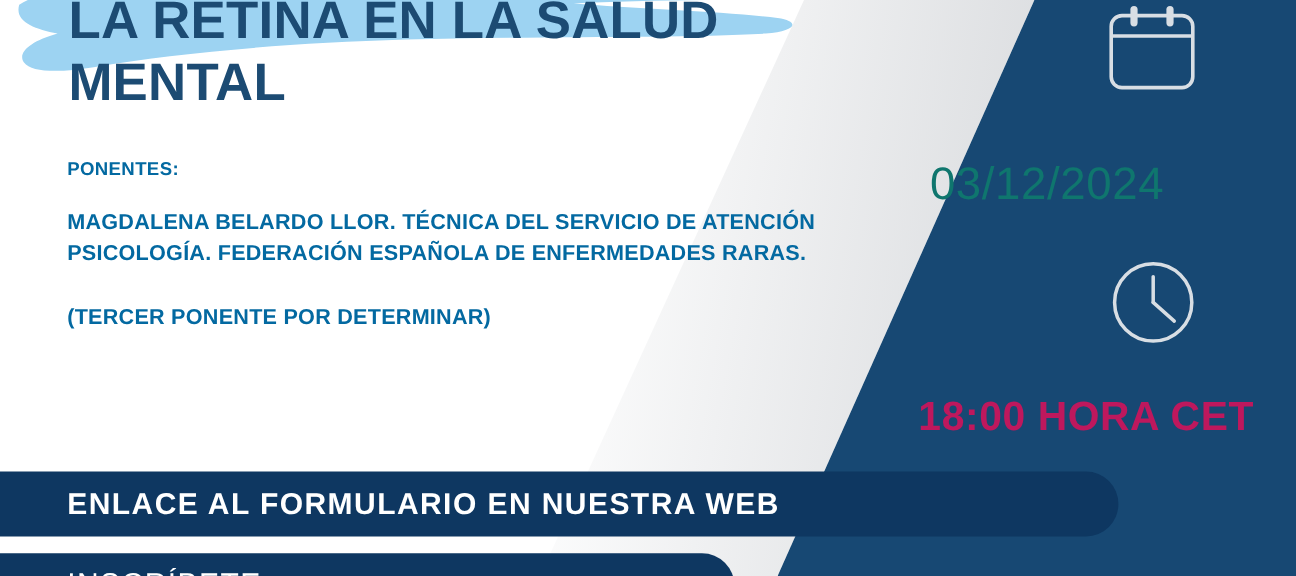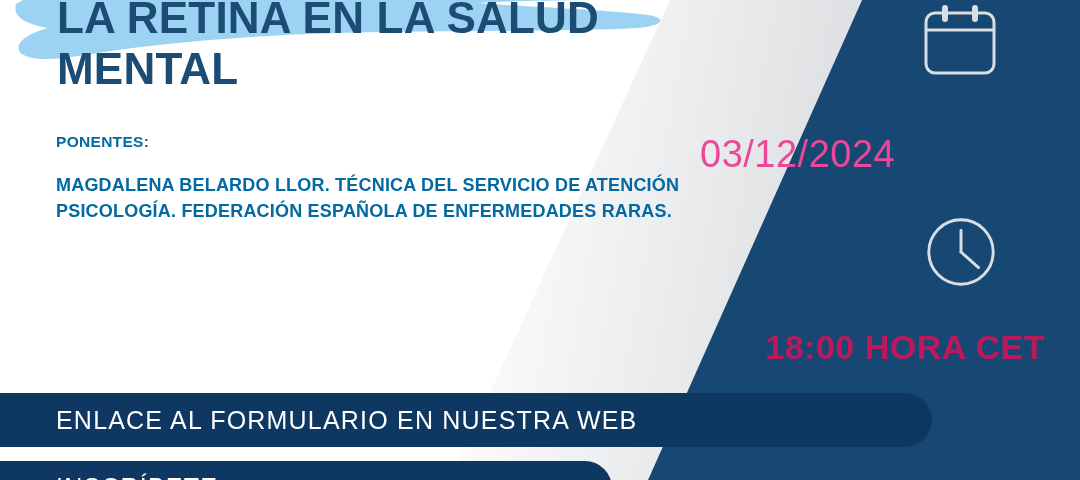--- a/index.html
+++ b/index.html
@@ -110,25 +110,25 @@
     width: 78px;
     height: 78px;
   }
   .icon-svg { display: block; width: 100%; height: 100%; }
 
   .date-text {
     position: absolute;
     left: 0;
     top: 133px;
     width: 345px;
-    text-align: left;
+    text-align: center;
     font-size: 38px;
     font-weight: 500;
     letter-spacing: 0.5px;
-    color: #ec4899;
+    color: #0f766e;
   }
   .time-text {
     position: absolute;
     left: 0;
     top: 328px;
     width: 345px;
     text-align: right;
     font-size: 34px;
     font-weight: bold;
     letter-spacing: 0.5px;
@@ -153,21 +153,21 @@
     top: 461px;
     width: 652px;
     height: 54px;
   }
   .pill-link-label {
     position: absolute;
     left: 96px;
     top: 13px;
     color: #ffffff;
     font-size: 25px;
-    font-weight: 400;
+    font-weight: 700;
     letter-spacing: 1.2px;
     white-space: nowrap;
   }
   .pill-register-label {
     position: absolute;
     left: 96px;
     top: 12px;
     color: #ffffff;
     font-size: 25px;
     font-weight: 500;
@@ -187,20 +187,21 @@
     <svg viewBox="0 0 740 92" preserveAspectRatio="none" xmlns="http://www.w3.org/2000/svg">
       <path d="M8,30 C30,16 70,10 120,8 C210,4 330,3 440,5 C540,7 640,8 712,6 C730,5 740,8 736,14 C730,22 700,24 660,25 C600,26 520,26 470,29 C520,33 600,36 640,41 C660,44 655,52 630,54 C560,58 430,56 330,59 C230,62 140,70 70,82 C40,87 18,86 12,78 C6,70 18,60 40,54 C20,50 4,44 8,30 Z" fill="#9DD3F2"></path>
     </svg>
   </div>
 
   <div class="title">LA RETINA EN LA SALUD MENTAL</div>
 
   <div class="body-block">
     <div class="ponentes-label">PONENTES:</div>
     <div class="speaker-para">MAGDALENA BELARDO LLOR. TÉCNICA DEL SERVICIO DE ATENCIÓN PSICOLOGÍA. FEDERACIÓN ESPAÑOLA DE ENFERMEDADES RARAS.</div>
+    <div class="speaker-para">(TERCER PONENTE POR DETERMINAR)</div>
   </div>
 
   <div class="right-content">
 
     <div class="cal-icon-wrap">
       <svg class="icon-svg" viewBox="0 0 80 80" xmlns="http://www.w3.org/2000/svg">
         <rect x="6" y="10" width="68" height="60" rx="9" ry="9" fill="none" stroke="#D8DEE4" stroke-width="3"></rect>
         <line x1="6" y1="27" x2="74" y2="27" stroke="#D8DEE4" stroke-width="3"></line>
         <rect x="22" y="2" width="6" height="17" rx="3" ry="3" fill="#D8DEE4"></rect>
         <rect x="52" y="2" width="6" height="17" rx="3" ry="3" fill="#D8DEE4"></rect>

